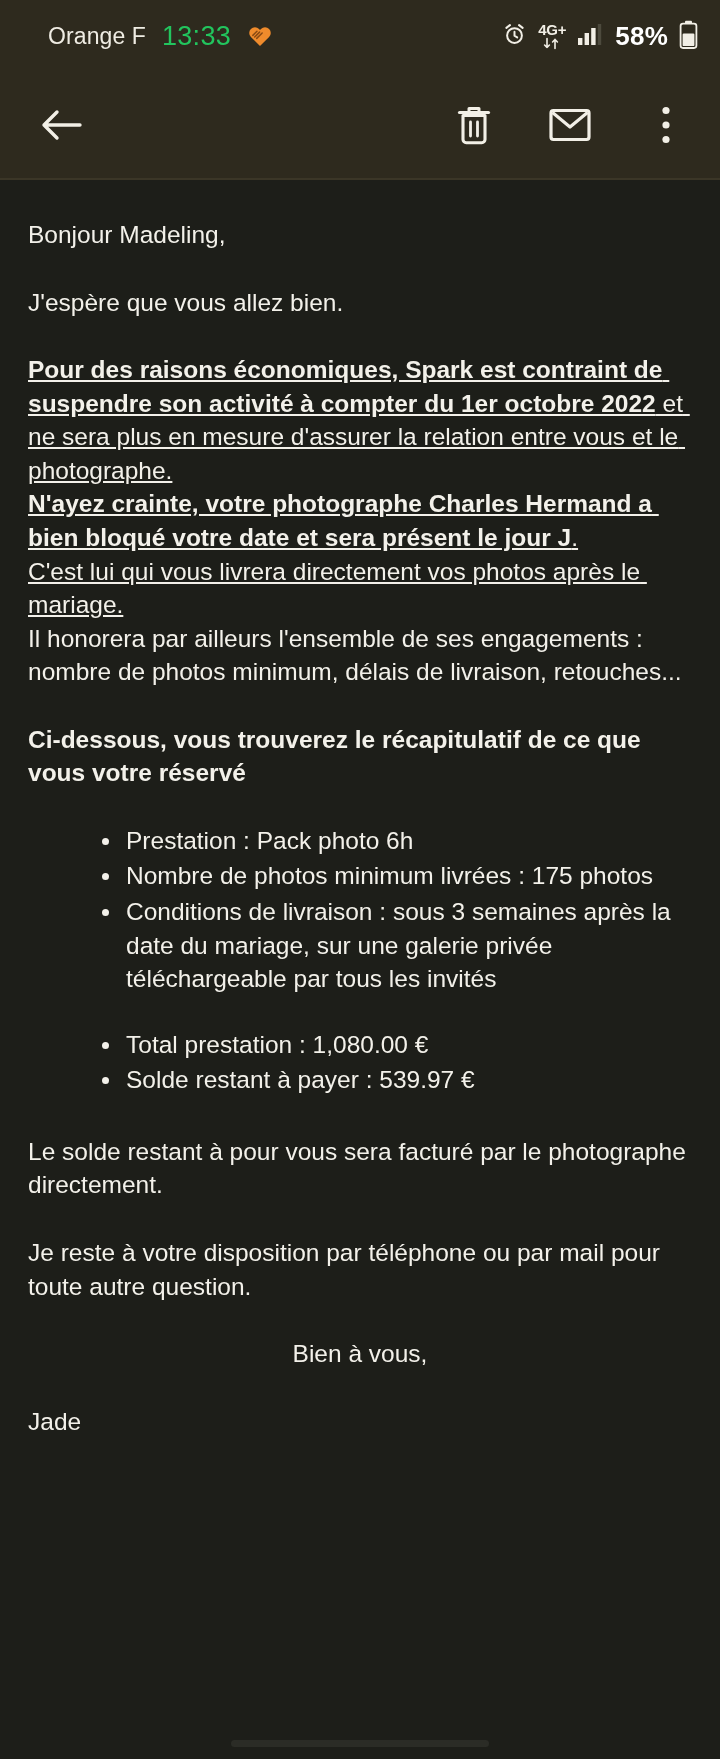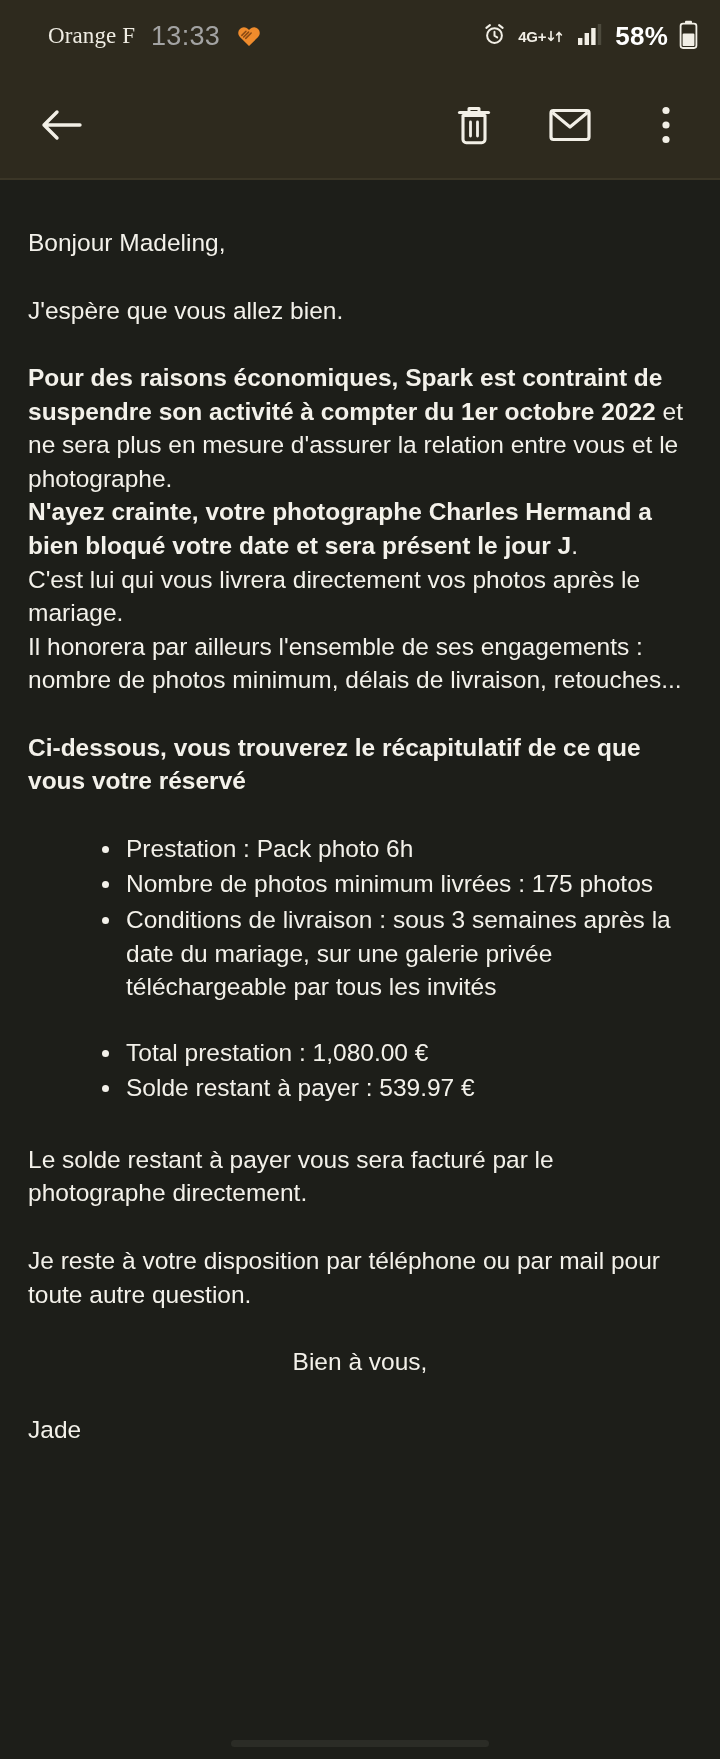--- a/index.html
+++ b/index.html
@@ -36,24 +36,23 @@
   }
   .status-left {
     display: flex;
     align-items: center;
     gap: 16px;
   }
   .carrier {
     color: #efece3;
     font-size: 23px;
     letter-spacing: .1px;
-    font-family: Liberation Serif, serif;
   }
   .clock {
-    color: #a3a3a3;
+    color: #22c55e;
     font-size: 27px;
     letter-spacing: .3px;
   }
   .heart-icon {
     width: 26px;
     height: 26px;
     display: inline-block;
     position: relative;
   }
   .status-right {
@@ -63,20 +62,21 @@
   }
   .battery-pct {
     color: #ffffff;
     font-size: 26px;
     letter-spacing: .2px;
     margin-left: 2px;
     font-weight: bold;
   }
   .net-type {
     display: flex;
+    flex-direction: column;
     align-items: center;
     line-height: 1;
   }
   .net-type .g {
     color: #f2efe6;
     font-size: 15px;
     font-weight: bold;
     letter-spacing: -.2px;
   }
 
@@ -106,27 +106,26 @@
   
   .body-scroll {
     flex: 1 1 auto;
     background: #1d1e19;
     padding: 38px 28px 0 28px;
     box-sizing: border-box;
     color: #f3f1ea;
     font-size: 24.5px;
     line-height: 1.37;
     overflow: hidden;
-    margin-top: 8px;
   }
   .para {
     margin: 0 0 34px 0;
     white-space: pre-wrap;
   }
-  .para.block { margin-bottom: 0; }
+  .para.block { margin-bottom: 0; text-decoration: underline; }
   .b { font-weight: bold; }
 
   .list {
     margin: 0 0 0 0;
     padding: 0 0 0 72px;
     list-style: none;
   }
   .list li {
     position: relative;
     margin: 0 0 2px 0;
@@ -275,21 +274,21 @@
 
     <div class="group-gap"></div>
 
     <ul class="list">
       <li>Total prestation : 1,080.00 €</li>
       <li>Solde restant à payer : 539.97 €</li>
     </ul>
 
     <div class="spacer-lg"></div>
 
-    <p class="para">Le solde restant à payer vous sera facturé par le photographe directement.</p>
+    <p class="para">Le solde restant à pour vous sera facturé par le photographe directement.</p>
 
 
     <p class="para">Je reste à votre disposition par téléphone ou par mail pour toute autre question.</p>
 
     <p class="para sig">Bien à vous,</p>
     <p class="para">Jade</p>
 
   </div>
 
   <div class="nav-hint">

